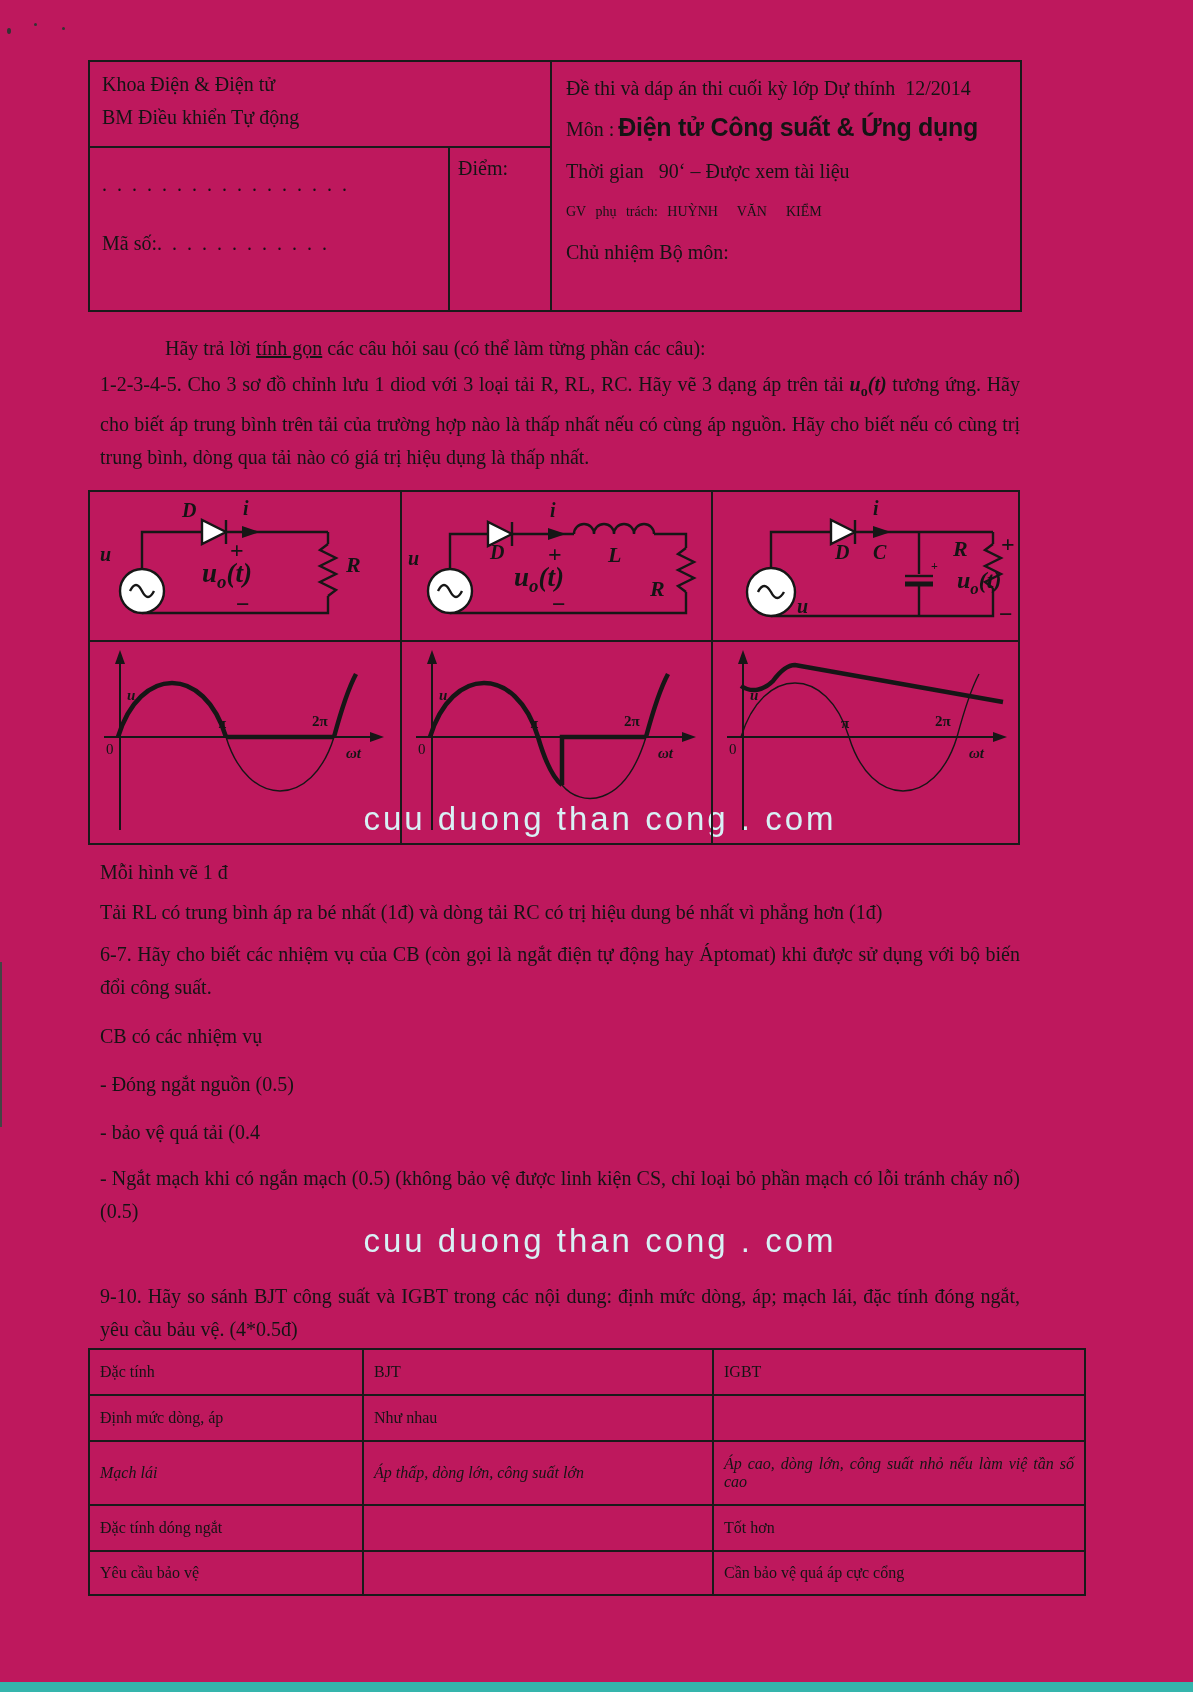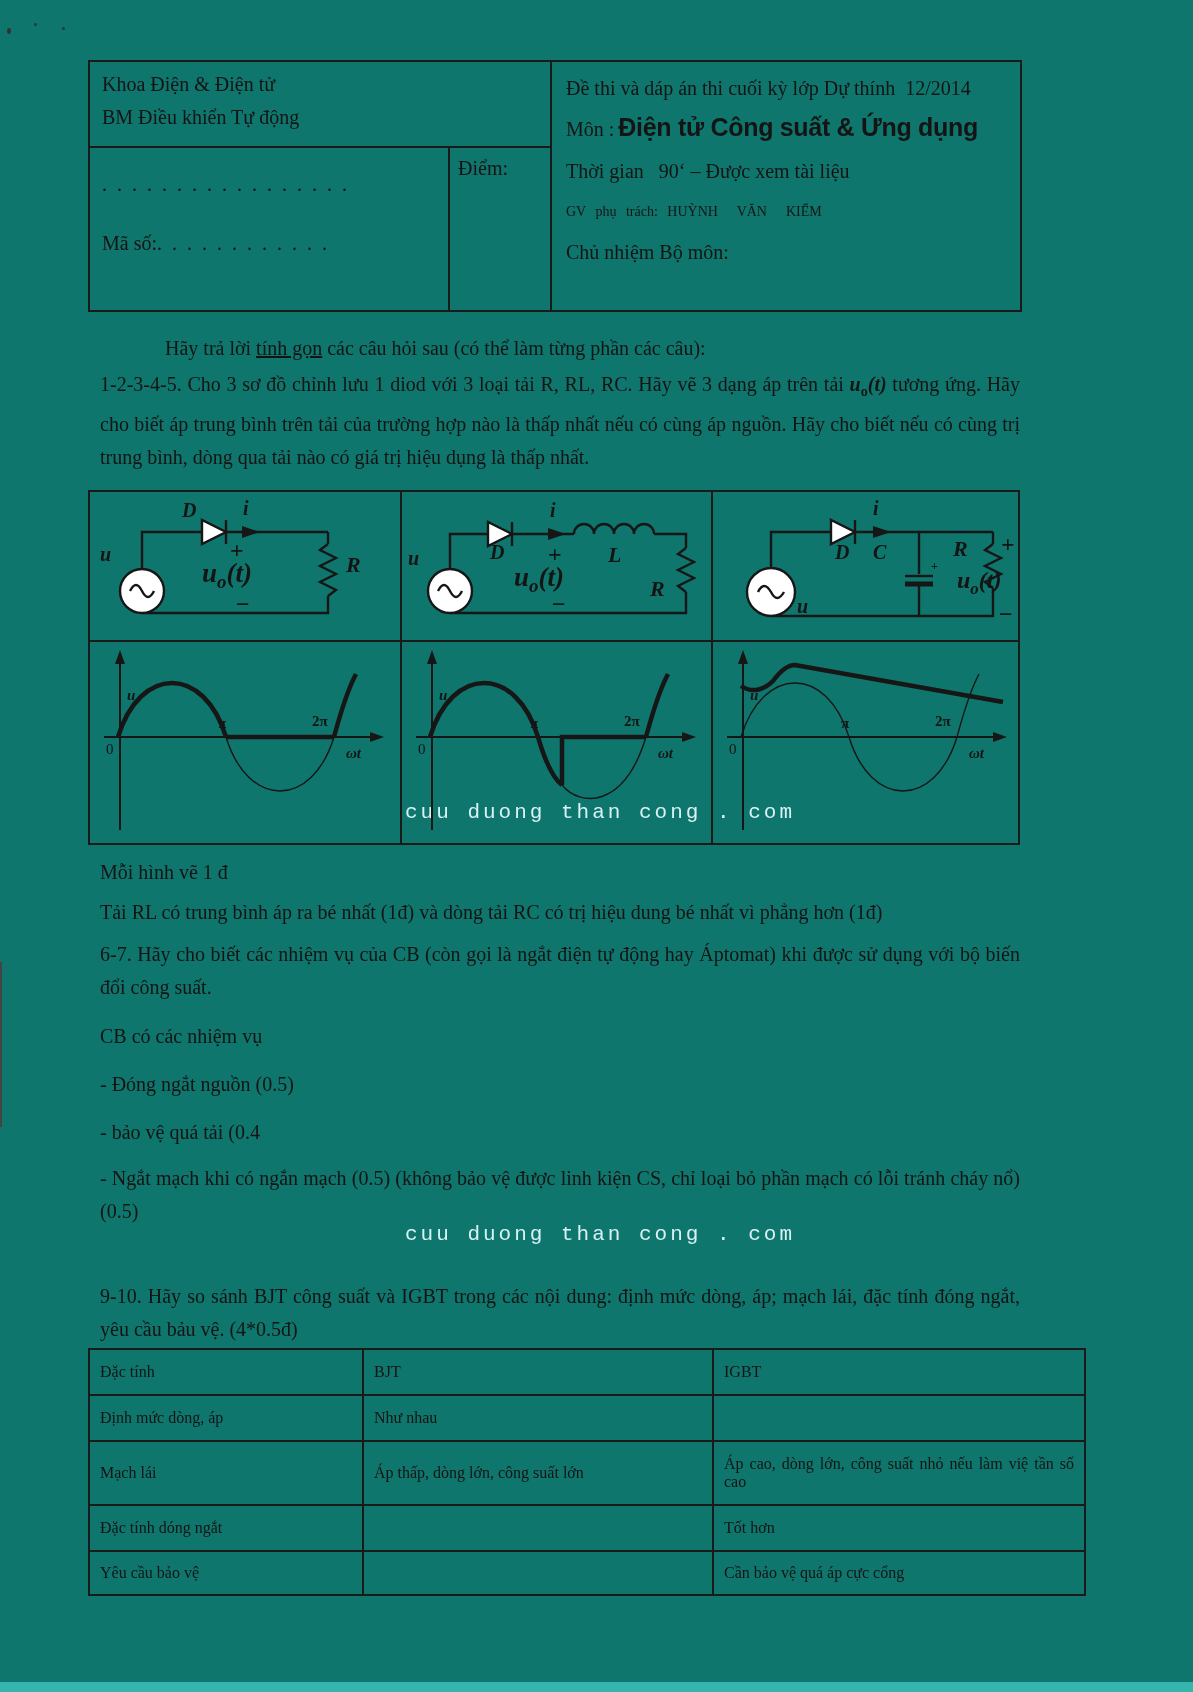--- a/index.html
+++ b/index.html
@@ -1,16 +1,16 @@
 <!DOCTYPE html>
 <html><head>
 <meta charset="utf-8">
 <style>
   html,body{margin:0;padding:0;background:#e8e8e8;}
-  .page{position:relative;width:1193px;height:1692px;margin:0 auto;background:#0f766e;
+  .page{position:relative;width:1193px;height:1692px;margin:0 auto;background:#be185d;
         font-family:"Liberation Serif",serif;color:#141414;overflow:hidden;}
   .abs{position:absolute;}
   .t{font-size:20px;line-height:33px;}
   .pre{white-space:pre;}
   .just{text-align:justify;}
   .ul{text-decoration:underline;}
   
   .border2{border:2px solid #1a1a1a;}
   .hline{background:#1a1a1a;height:2px;}
   .vline{background:#1a1a1a;width:2px;}
@@ -23,21 +23,21 @@
   .csign{position:absolute;font-weight:bold;font-size:24px;line-height:1;font-style:normal;}
   .uo i{font-weight:bold;}
   .uo sub{font-weight:bold;font-size:70%;}
   .uo-big{font-size:27px;font-weight:bold;font-style:italic;line-height:1;}
   .axlab{position:absolute;font-size:15px;line-height:1;font-weight:bold;}
   svg{display:block;}
   
   table.cmp{border-collapse:collapse;table-layout:fixed;}
   table.cmp td{border:2px solid #1a1a1a;font-size:16px;padding:6px 10px;vertical-align:middle;}
   
-  .wm{font-family:Liberation Mono, monospace;font-size:21px;letter-spacing:3px;white-space:pre;line-height:1;}
+  .wm{font-family:Liberation Sans, sans-serif;font-size:33px;letter-spacing:3px;white-space:pre;line-height:1;}
   .artifact{position:absolute;background:#333;border-radius:50%;}
 </style>
 </head>
 <body>
 
 <div class="page">
 
   <div class="artifact" style="left:7px;top:28px;width:4px;height:6px;"></div>
   <div class="artifact" style="left:34px;top:23px;width:3px;height:3px;"></div>
   <div class="artifact" style="left:62px;top:27px;width:3px;height:3px;"></div>
@@ -247,21 +247,21 @@
         <tr style="height:46px;">
       <td style="width:252px;">Đặc tính</td>
       <td style="width:328px;">BJT</td>
       <td style="width:350px;">IGBT</td>
     </tr>
     <tr style="height:46px;">
       <td>Định mức dòng, áp</td>
       <td>Như nhau</td>
       <td></td>
     </tr>
-    <tr style="height:64px;">
+    <tr style="height:64px;font-style:italic;">
       <td>Mạch lái</td>
       <td>Áp thấp, dòng lớn, công suất lớn</td>
       <td class="just">Áp cao, dòng lớn, công suất nhỏ nếu làm việ tần số cao</td>
     </tr>
     <tr style="height:46px;">
       <td>Đặc tính dóng ngắt</td>
       <td></td>
       <td>Tốt hơn</td>
     </tr>
     <tr style="height:44px;">

